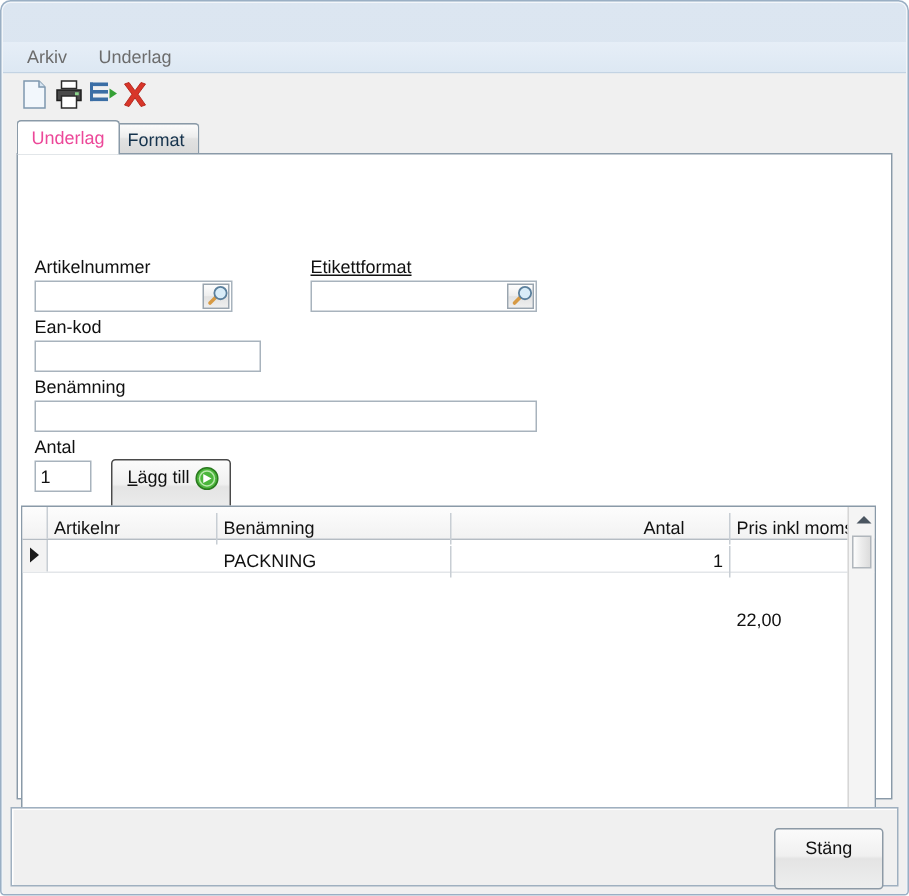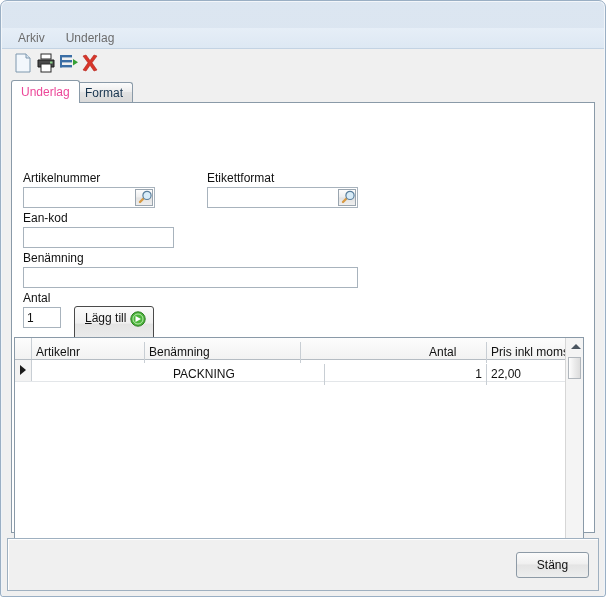--- a/index.html
+++ b/index.html
@@ -344,21 +344,21 @@
     left: 5px; top: 489px;
     width: 592px; height: 53px;
     box-sizing: border-box;
     border: 1px solid #9fb0c0;
     background: #f0f0f0;
     box-shadow: inset 1px 1px 0 #ffffff;
   }
   .btn-close {
     position: absolute;
     right: 9px; top: 13px;
-    width: 73px; height: 26px;
+    width: 73px; height: 41px;
     padding-top: 5px;
   }
 </style>
 </head>
 <body>
 
 <div class="window">
 
 
   <div class="menubar">
@@ -414,21 +414,21 @@
     <div class="lookup-wrap" style="left:21px; top:138px; width:132px; height:21px;">
       <input class="textbox" style="width: 132px;" value="">
       <div class="lookup-btn" style="left:112px;">
         <svg class="mag" viewBox="0 0 16 15" width="16" height="15">
           <line x1="3" y1="12" x2="8" y2="7" stroke="#d79a44" stroke-width="2.4" stroke-linecap="round"></line>
           <circle cx="10" cy="5.4" r="4.1" fill="#d8ecf8" stroke="#5a7f9c" stroke-width="1.2"></circle>
         </svg>
       </div>
     </div>
 
-    <div class="fld-label" style="left:205px; top:122px;">Etikettformat</div>
+    <div class="fld-label" style="left:205px; top:122px;text-decoration:underline;">Etikettformat</div>
     <div class="lookup-wrap" style="left:205px; top:138px; width:151px; height:21px;">
       <input class="textbox" style="width: 151px;" value="">
       <div class="lookup-btn" style="left:131px;">
         <svg class="mag" viewBox="0 0 16 15" width="16" height="15">
           <line x1="3" y1="12" x2="8" y2="7" stroke="#d79a44" stroke-width="2.4" stroke-linecap="round"></line>
           <circle cx="10" cy="5.4" r="4.1" fill="#d8ecf8" stroke="#5a7f9c" stroke-width="1.2"></circle>
         </svg>
       </div>
     </div>
 
@@ -458,23 +458,23 @@
         <div class="gh-cell" style="left:130px; width:156px;">Benämning</div>
         <div class="gh-cell" style="left:410px; width:62px;">Antal</div>
         <div class="gh-cell" style="left:472px; width:97px;">Pris inkl moms</div>
 
       </div>
 
       <div class="grid-row">
         <div class="row-ind">
             <div class="tri"></div>
           </div>
-        <div class="gd-cell" style="left:130px; width:156px;margin-left:24px;">PACKNING</div>
+        <div class="gd-cell" style="left:130px; width:156px;">PACKNING</div>
         <div class="gd-cell num" style="left:410px; width:62px;">1</div>
-        <div class="gd-cell" style="left:472px; width:97px;">22,00</div>
+        <div class="gd-cell" style="left:472px; width:97px;margin-top:39px;">22,00</div>
 
       </div>
 
       <div class="vscroll">
         <div class="arr arr-up"></div>
         <div class="sb-thumb vthumb"></div>
         <div class="arr arr-down"></div>
       </div>
 
       <div class="hscroll">

